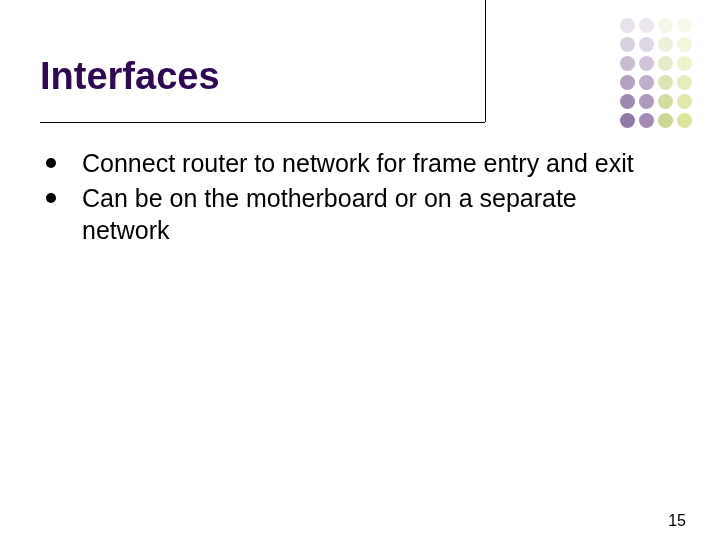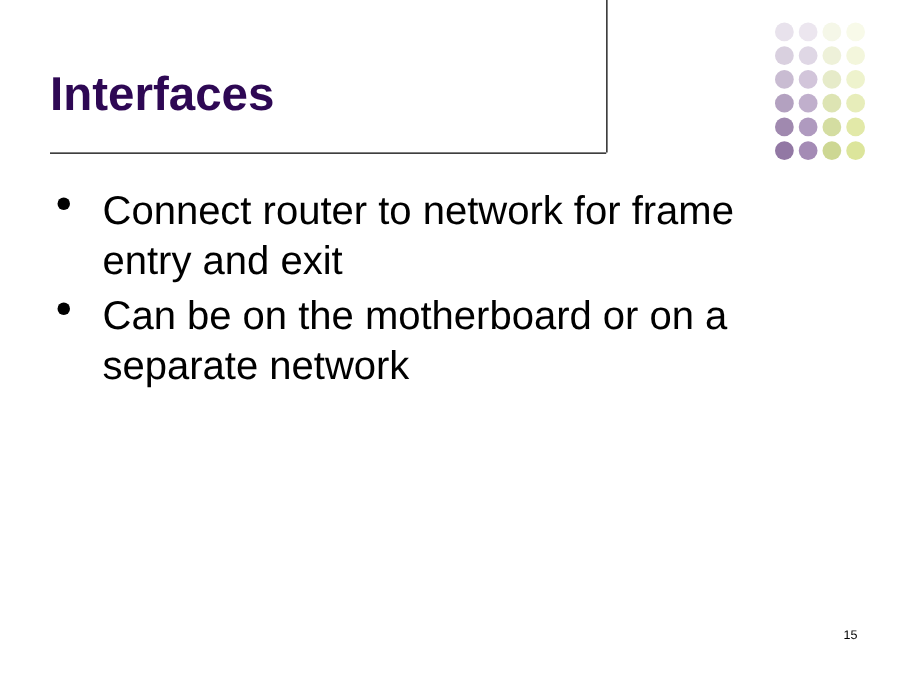--- a/index.html
+++ b/index.html
@@ -83,30 +83,30 @@
     width: 10px;
     height: 10px;
     background: #000;
     border-radius: 50%;
     flex: 0 0 10px;
     margin-top: 10px;
     margin-left: 6px;
     margin-right: 26px;
   }
   .bullet-text {
-    font-size: 32px;
+    font-size: 25px;
     color: #000;
     line-height: 1.25;
     max-width: 580px;
   }
   .page-number {
     position: absolute;
-    bottom: 26px;
+    bottom: 10px;
     right: 34px;
-    font-size: 10px;
+    font-size: 16px;
     color: #000;
   }
 </style>
 </head>
 <body>
 
 <div class="slide">
 
   <div class="title">Interfaces</div>
 

